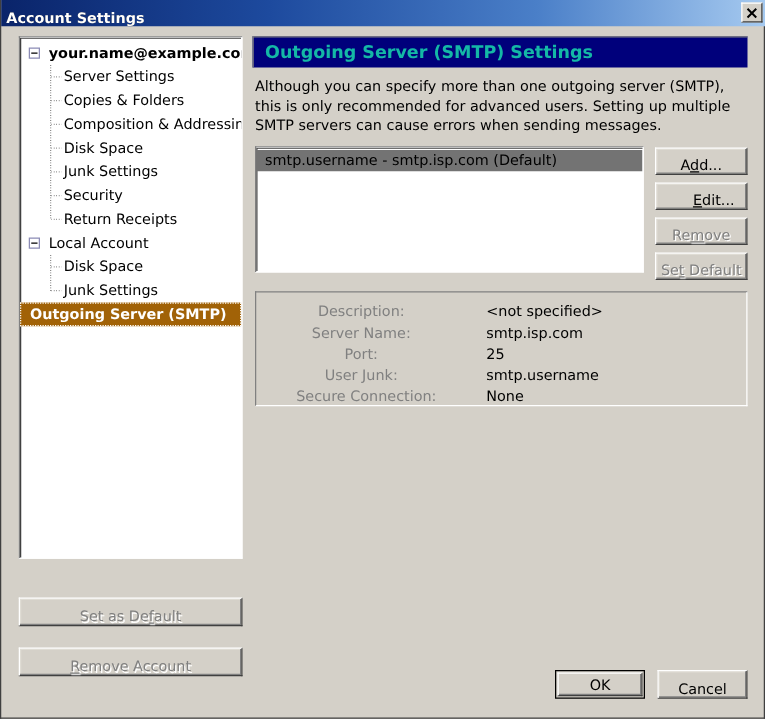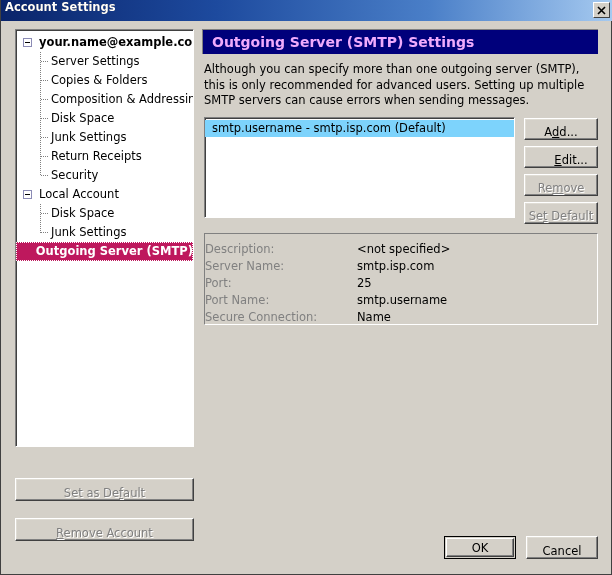--- a/index.html
+++ b/index.html
@@ -29,21 +29,21 @@
     border-top: none;
   }
 
   .titlebar {
     position: absolute;
     left: 0; top: 0;
     width: 612px;
     height: 21px;
     background: linear-gradient(to right, #0a246a 0%, #1d4a9e 35%, #4a7fc8 70%, #a6caf0 100%);
     display: flex;
-    align-items: flex-start;
+    align-items: flex-end;
   }
   .title-text {
     color: #ffffff;
     font-weight: bold;
     font-size: 11.5px;
     margin-left: 4px;
     letter-spacing: 0px;
     text-shadow: 0px 0px 0px #000;
   }
   .close-btn {
@@ -98,24 +98,23 @@
   }
   .tree-row.root .label {
     font-weight: bold;
     margin-left: 23px;
   }
   .tree-row.root.plain .label { font-weight: normal; }
   .tree-row.child .label {
     margin-left: 35px;
   }
   .tree-row.selected {
-    background: #be185d;
+    background: #a16207;
     outline: 1px dotted #ffffff;
     outline-offset: -1px;
-    text-align: right;
   }
   .tree-row.selected .label { color: #ffffff; }
 
   .expander {
     position: absolute;
     left: 7px;
     top: 5px;
     width: 9px;
     height: 9px;
     box-sizing: border-box;
@@ -204,21 +203,21 @@
     width: 396px;
     height: 25px;
     background: #00007b;
     box-sizing: border-box;
     border-top: 1px solid #808080;
     border-left: 1px solid #808080;
     display: flex;
     align-items: center;
   }
   .header-bar .htext {
-    color: #f0abfc;
+    color: #14b8a6;
     font-weight: bold;
     font-size: 14px;
     margin-left: 9px;
   }
 
   .desc-text {
     position: absolute;
     left: 203px;
     top: 62px;
     width: 392px;
@@ -245,21 +244,21 @@
   }
   .listbox .row {
     height: 17px;
     line-height: 17px;
     padding-left: 7px;
     font-size: 11.5px;
     white-space: nowrap;
     cursor: default;
   }
   .listbox .row.sel {
-    background: #7dd3fc;
+    background: #737373;
     color: #000000;
   }
 
   .side-btn {
     left: 523px;
     width: 74px;
     height: 22px;
   }
 
   .details {
@@ -277,24 +276,25 @@
     padding-top: 7px;
   }
   .det-row {
     height: 17px;
     line-height: 17px;
     display: flex;
     font-size: 11.5px;
   }
   .det-label {
     width: 104px;
-    text-align: left;
+    text-align: center;
     color: #808080;
     padding-right: 5px;
     white-space: nowrap;
+    margin-left: 32px;
   }
   .det-value {
     color: #000000;
     white-space: nowrap;
     margin-left: 43px;
   }
 
   .bottom-btn {
     top: 536px;
     width: 72px;
@@ -318,22 +318,22 @@
   </div>
 
   <div class="tree-panel">
     <div class="tree" id="tree">
         <div class="tree-row root"><span class="expander"></span><span class="label">your.name@example.com</span></div>
         <div class="tree-row child"><span class="hstub"></span><span class="label">Server Settings</span></div>
         <div class="tree-row child"><span class="hstub"></span><span class="label">Copies &amp; Folders</span></div>
         <div class="tree-row child"><span class="hstub"></span><span class="label">Composition &amp; Addressing</span></div>
         <div class="tree-row child"><span class="hstub"></span><span class="label">Disk Space</span></div>
         <div class="tree-row child"><span class="hstub"></span><span class="label">Junk Settings</span></div>
+        <div class="tree-row child"><span class="hstub"></span><span class="label">Security</span></div>
         <div class="tree-row child"><span class="hstub"></span><span class="label">Return Receipts</span></div>
-        <div class="tree-row child"><span class="hstub"></span><span class="label">Security</span></div>
         <div class="tree-row root plain"><span class="expander"></span><span class="label">Local Account</span></div>
         <div class="tree-row child"><span class="hstub"></span><span class="label">Disk Space</span></div>
         <div class="tree-row child"><span class="hstub"></span><span class="label">Junk Settings</span></div>
         <div class="tree-row root selected"><span class="label" style="margin-left: 8px;">Outgoing Server (SMTP)</span></div>
         <div class="vline" style="top: 22px; height: 124px;"></div>
         <div class="vline" style="top: 174px; height: 29px;"></div>
       </div>
   </div>
 
   <div class="btn acct-btn disabled" id="acct-btn-1" style="top:478px;">
@@ -373,26 +373,26 @@
       </div>
       <div class="det-row">
         <span class="det-label">Server Name:</span>
         <span class="det-value">smtp.isp.com</span>
       </div>
       <div class="det-row">
         <span class="det-label">Port:</span>
         <span class="det-value">25</span>
       </div>
       <div class="det-row">
-        <span class="det-label">Port Name:</span>
+        <span class="det-label">User Junk:</span>
         <span class="det-value">smtp.username</span>
       </div>
       <div class="det-row">
         <span class="det-label">Secure Connection:</span>
-        <span class="det-value">Name</span>
+        <span class="det-value">None</span>
       </div>
     </div>
 
   <div class="btn bottom-btn default" style="left:443px;">
     <span class="inner">
         <span>OK</span>
       </span>
   </div>
   <div class="btn bottom-btn" style="left:525px;">
     <span>Cancel</span>

